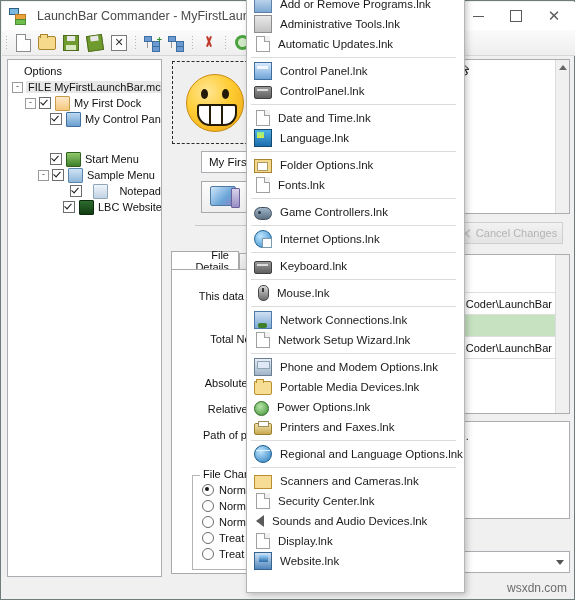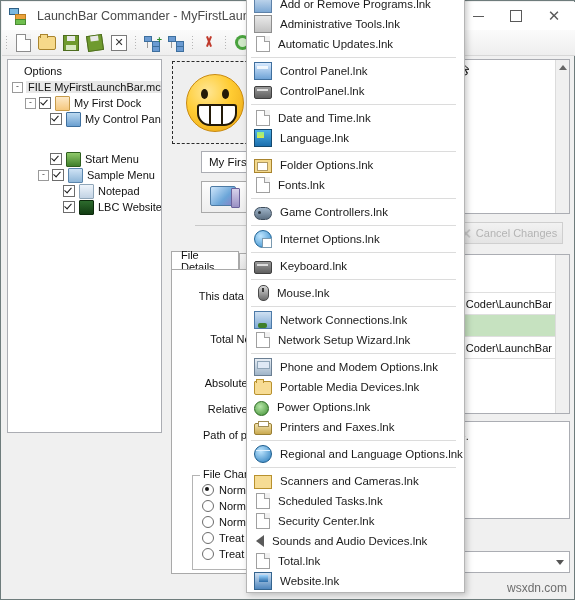--- a/index.html
+++ b/index.html
@@ -60,21 +60,21 @@
   .scissors{width:14px;height:14px;position:relative;}
   .scissors:before,.scissors:after{content:"";position:absolute;left:6px;top:0;width:2px;height:11px;background:#c0392b;}
   .scissors:before{transform:rotate(22deg);}
   .scissors:after{transform:rotate(-22deg);}
   .refresh{width:15px;height:15px;border:3px solid #49a23d;border-radius:50%;border-right-color:transparent;position:relative;box-sizing:border-box;background:#cfe8c7;}
   .menu-lbl{margin:0 6px;font-size:11.5px;color:#1a1a1a;}
   .menu-lbl u{text-decoration:underline;}
 
   
   #tree-panel{
-    position:absolute;left:6px;top:58px;width:155px;height:374px;
+    position:absolute;left:6px;top:58px;width:155px;height:518px;
     background:#ffffff;border:1px solid #abadb3;box-sizing:border-box;overflow:hidden;
   }
   .tnode{display:flex;align-items:center;height:16px;white-space:nowrap;font-size:11px;color:#111;}
   .expander{width:9px;height:9px;border:1px solid #9a9a9a;background:#fff;
     font-size:8px;line-height:7px;text-align:center;color:#444;margin-right:3px;flex:0 0 auto;font-family:"DejaVu Sans",sans-serif;}
   .expander.blank{border:none;background:transparent;}
   .cbox{width:10px;height:10px;border:1px solid #6c6c6c;background:#fff;margin-right:4px;flex:0 0 auto;position:relative;}
   .cbox.checked:after{content:"";position:absolute;left:2px;top:0px;width:3px;height:6px;border:solid #1a1a1a;border-width:0 1.6px 1.6px 0;transform:rotate(42deg);}
   .tico{width:13px;height:13px;margin-right:4px;flex:0 0 auto;border-radius:1px;}
   .ic-dock{background:linear-gradient(#fde9c8,#f5c87e);border:1px solid #c79b4a;}
@@ -308,21 +308,21 @@
           <span class="cbox checked"></span>
           <span class="tico ic-start"></span>
           <span class="">Start Menu</span>
         </div>
         <div class="tnode" style="padding-left: 26px;">
           <span class="expander">-</span>
           <span class="cbox checked"></span>
           <span class="tico ic-menu"></span>
           <span class="">Sample Menu</span>
         </div>
-        <div class="tnode" style="padding-left: 39px;">
+        <div class="tnode" style="padding-left: 39px; justify-content: space-between;">
           <span class="expander blank"></span>
           <span class="cbox checked"></span>
           <span class="tico ic-note"></span>
           <span class="">Notepad</span>
         </div>
         <div class="tnode" style="padding-left: 39px;">
           <span class="expander blank"></span>
           <span class="cbox checked"></span>
           <span class="tico ic-web"></span>
           <span class="">LBC Website</span>
@@ -347,21 +347,21 @@
     <div id="icon-select">
       <span class="monitor">
           <i class="scr"></i>
           <i class="twr"></i>
         </span>
       <span class="caret-dn"></span>
     </div>
     <div id="center-divider"></div>
 
     <div id="tab-strip">
-      <div class="tab active" style="left:0;width:68px;">
+      <div class="tab active" style="left:0;width:68px;text-align:right;">
         <span>File Details</span>
       </div>
       <div class="tab inactive" style="left:68px;width:52px;"></div>
     </div>
 
     <div id="details-pane">
       <div class="dline" style="left:0;top:20px;width:108px;">This data for this</div>
       <div class="dline" style="left:0;top:63px;width:108px;">Total Nodes in</div>
       <div class="dline" style="left:0;top:107px;width:108px;">Absolute file pa</div>
       <div class="dline" style="left:0;top:133px;width:108px;">Relative file pa</div>
@@ -524,33 +524,29 @@
           <span class="mico ic-regional"></span>
           <span>Regional and Language Options.lnk</span>
         </div>
         <div class="msep"></div>
         <div class="mi">
           <span class="mico ic-scanner"></span>
           <span>Scanners and Cameras.lnk</span>
         </div>
         <div class="mi">
           <span class="mico ic-blankdoc"></span>
-          <span>Scheduled Tasks.lnk</span>
-        </div>
-        <div class="mi">
-          <span class="mico ic-blankdoc"></span>
           <span>Security Center.lnk</span>
         </div>
         <div class="mi">
           <span class="mico ic-sound"></span>
           <span>Sounds and Audio Devices.lnk</span>
         </div>
         <div class="mi">
           <span class="mico ic-blankdoc"></span>
-          <span>Total.lnk</span>
+          <span>Display.lnk</span>
         </div>
         <div class="mi">
           <span class="mico ic-system"></span>
           <span>Website.lnk</span>
         </div>
       </div>
   </div>
 
   <div id="watermark">wsxdn.com</div>
 </div>

